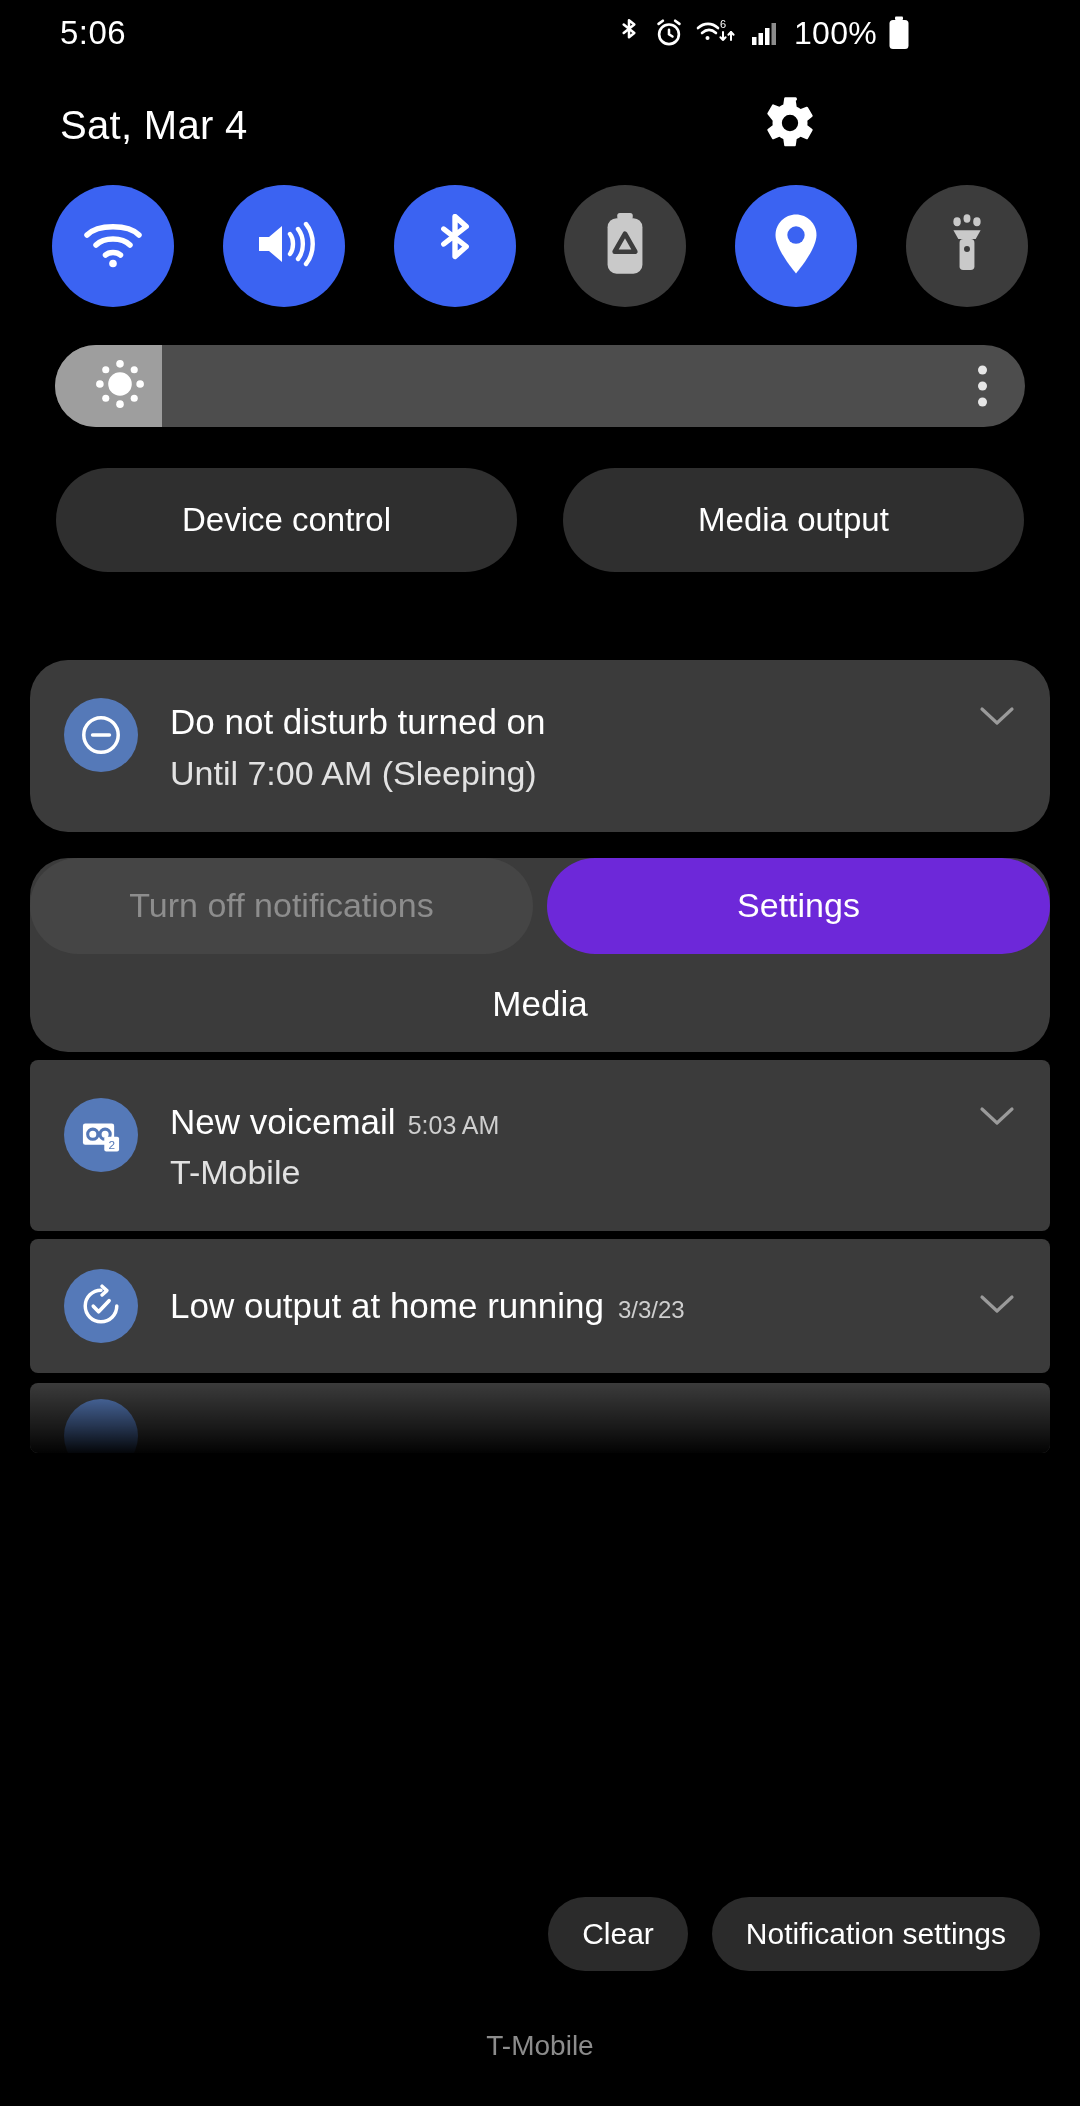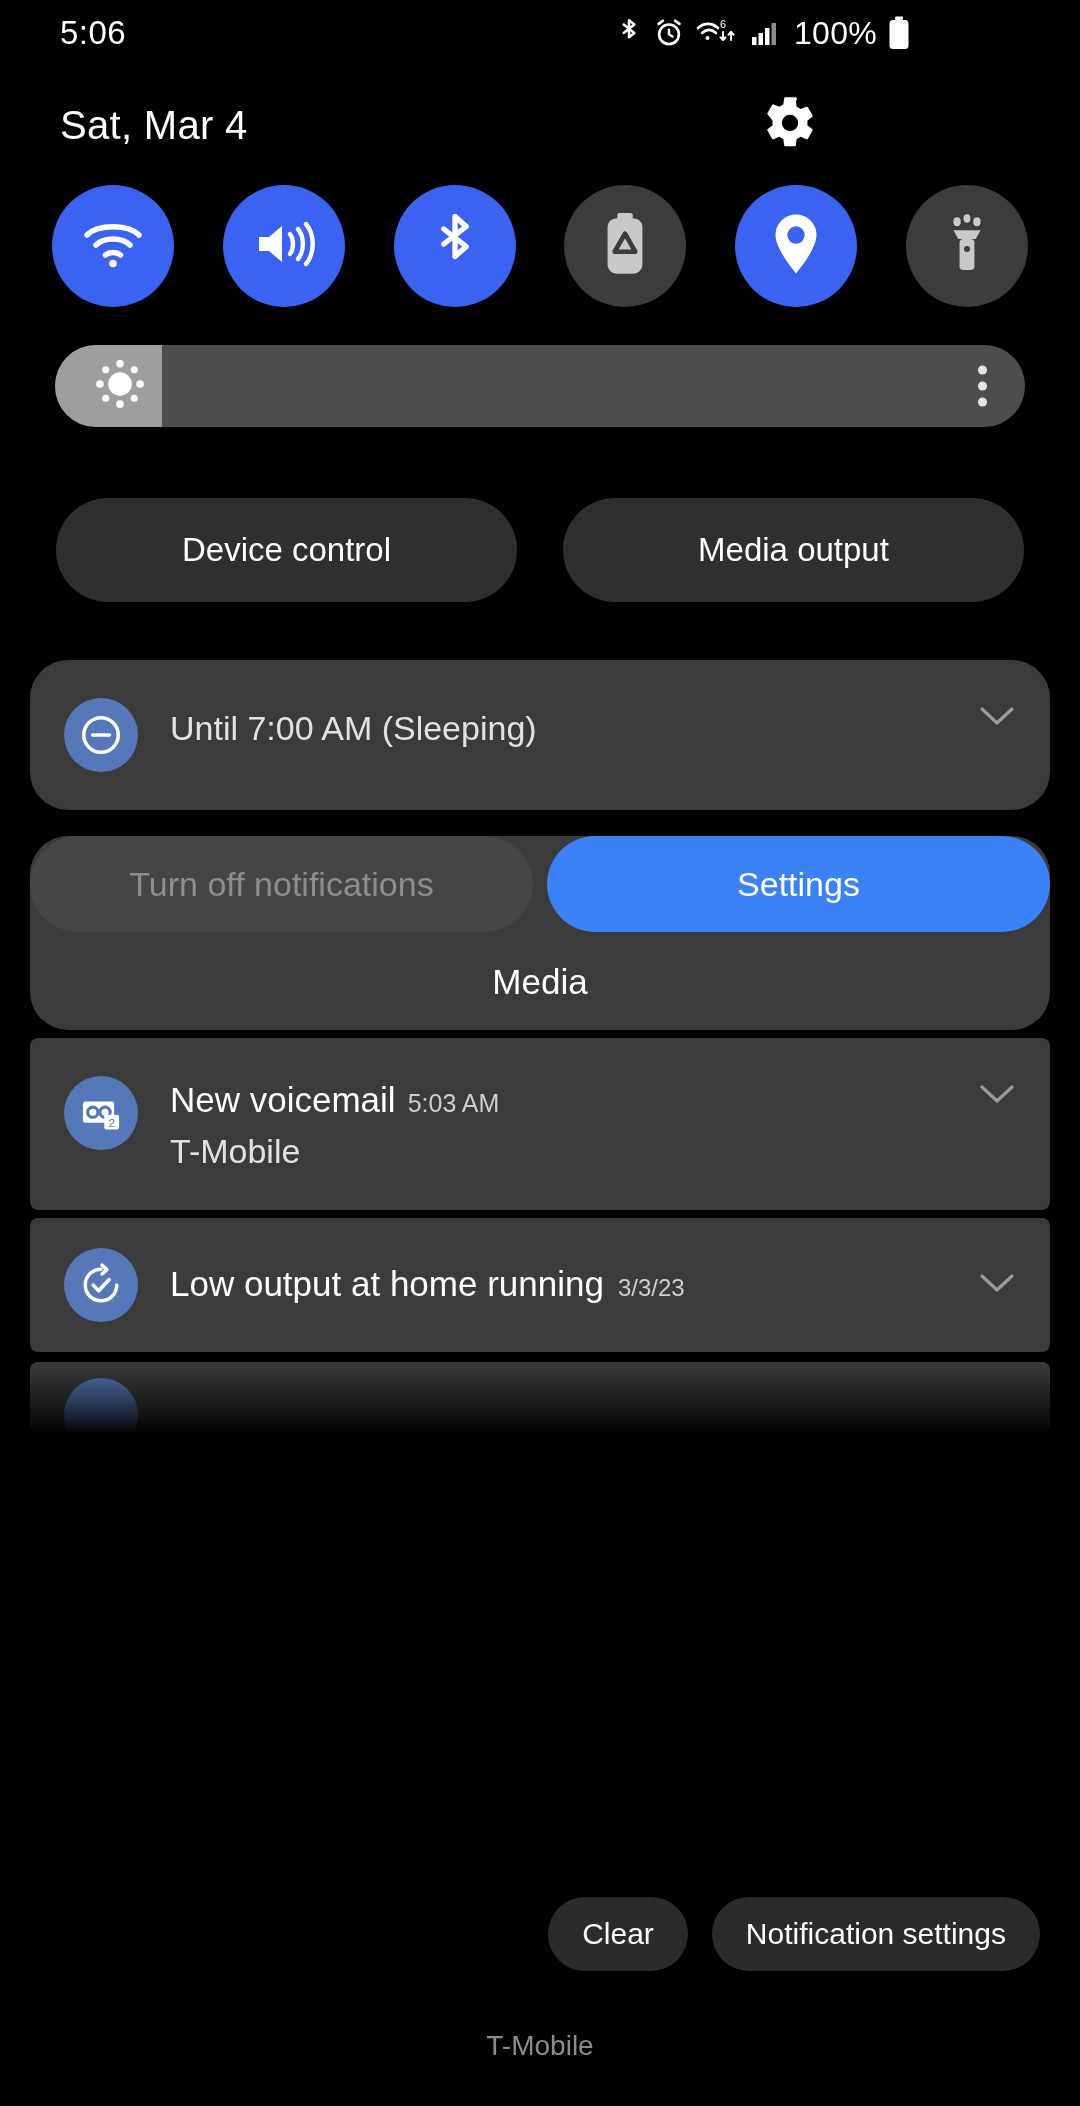--- a/index.html
+++ b/index.html
@@ -81,21 +81,21 @@
     transform: translateY(-50%);
     display: flex; flex-direction: column; gap: 7px;
   }
   .bright-dots span {
     display: block; width: 9px; height: 9px;
     border-radius: 50%; background: #e6e6e6;
   }
 
   
   .pillrow {
-    position: absolute; top: 498px; left: 56px;
+    position: absolute; top: 468px; left: 56px;
     width: 968px; height: 104px;
     display: flex; gap: 46px;
   }
   .pill {
     flex: 1; height: 104px; border-radius: 52px;
     background: #2f2f2f;
     display: flex; align-items: center; justify-content: center;
     font-size: 33px; color: #ffffff;
   }
 
@@ -144,21 +144,21 @@
     display:flex; align-items:center; justify-content:center;
   }
   .ps-appname { font-size: 35px; color: #ffffff; }
   .ps-actions { display: flex; align-items: center; gap: 14px; margin-top: 26px; }
   .ps-btn {
     width: 512px; height: 96px; border-radius: 48px;
     display: flex; align-items: center; justify-content: center;
     font-size: 34px;
   }
   .ps-btn-disabled { background: #454545; color: #8d8d8d; }
-  .ps-btn-enabled  { background: #3b82f6; color: #ffffff; }
+  .ps-btn-enabled  { background: #6d28d9; color: #ffffff; }
   .ps-done { margin-top: 30px; font-size: 35px; color: #ffffff; text-align: center; }
 
   
   .card-cut {
     background: #3b3b3b; border-radius: 8px;
     margin: 0 30px 0 30px;
     height: 70px; overflow: hidden; position: relative;
   }
   .cut-fade {
     position: absolute; left:0; right:0; bottom:0; height: 70px;
@@ -344,20 +344,21 @@
 
     <div class="card">
       <div class="n-row">
         <div class="n-icon ic-blue">
           <svg width="44" height="44" viewBox="0 0 24 24">
             <circle cx="12" cy="12" r="9.4" fill="none" stroke="#fff" stroke-width="1.9"></circle>
             <path d="M7.4 12h9.2" stroke="#fff" stroke-width="1.9" stroke-linecap="round"></path>
           </svg>
         </div>
         <div class="n-body">
+          <div class="n-title">Do not disturb turned on</div>
           <div class="n-sub">Until 7:00 AM (Sleeping)</div>
         </div>
         <div class="n-chev">
           <span>
             <svg width="38" height="24" viewBox="0 0 38 24">
                 <path d="M4 5l15 14L34 5" fill="none" stroke="#9a9a9a" stroke-width="3.2" stroke-linecap="round" stroke-linejoin="round"></path>
               </svg>
           </span>
         </div>
       </div>

